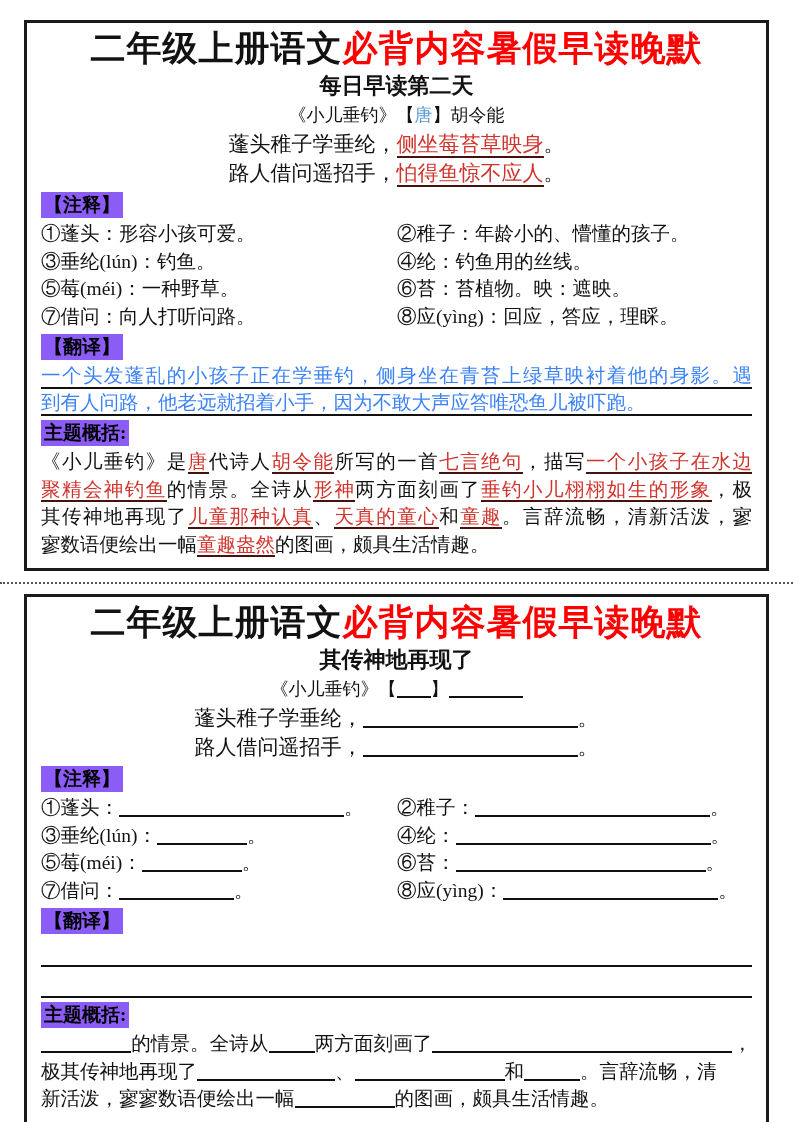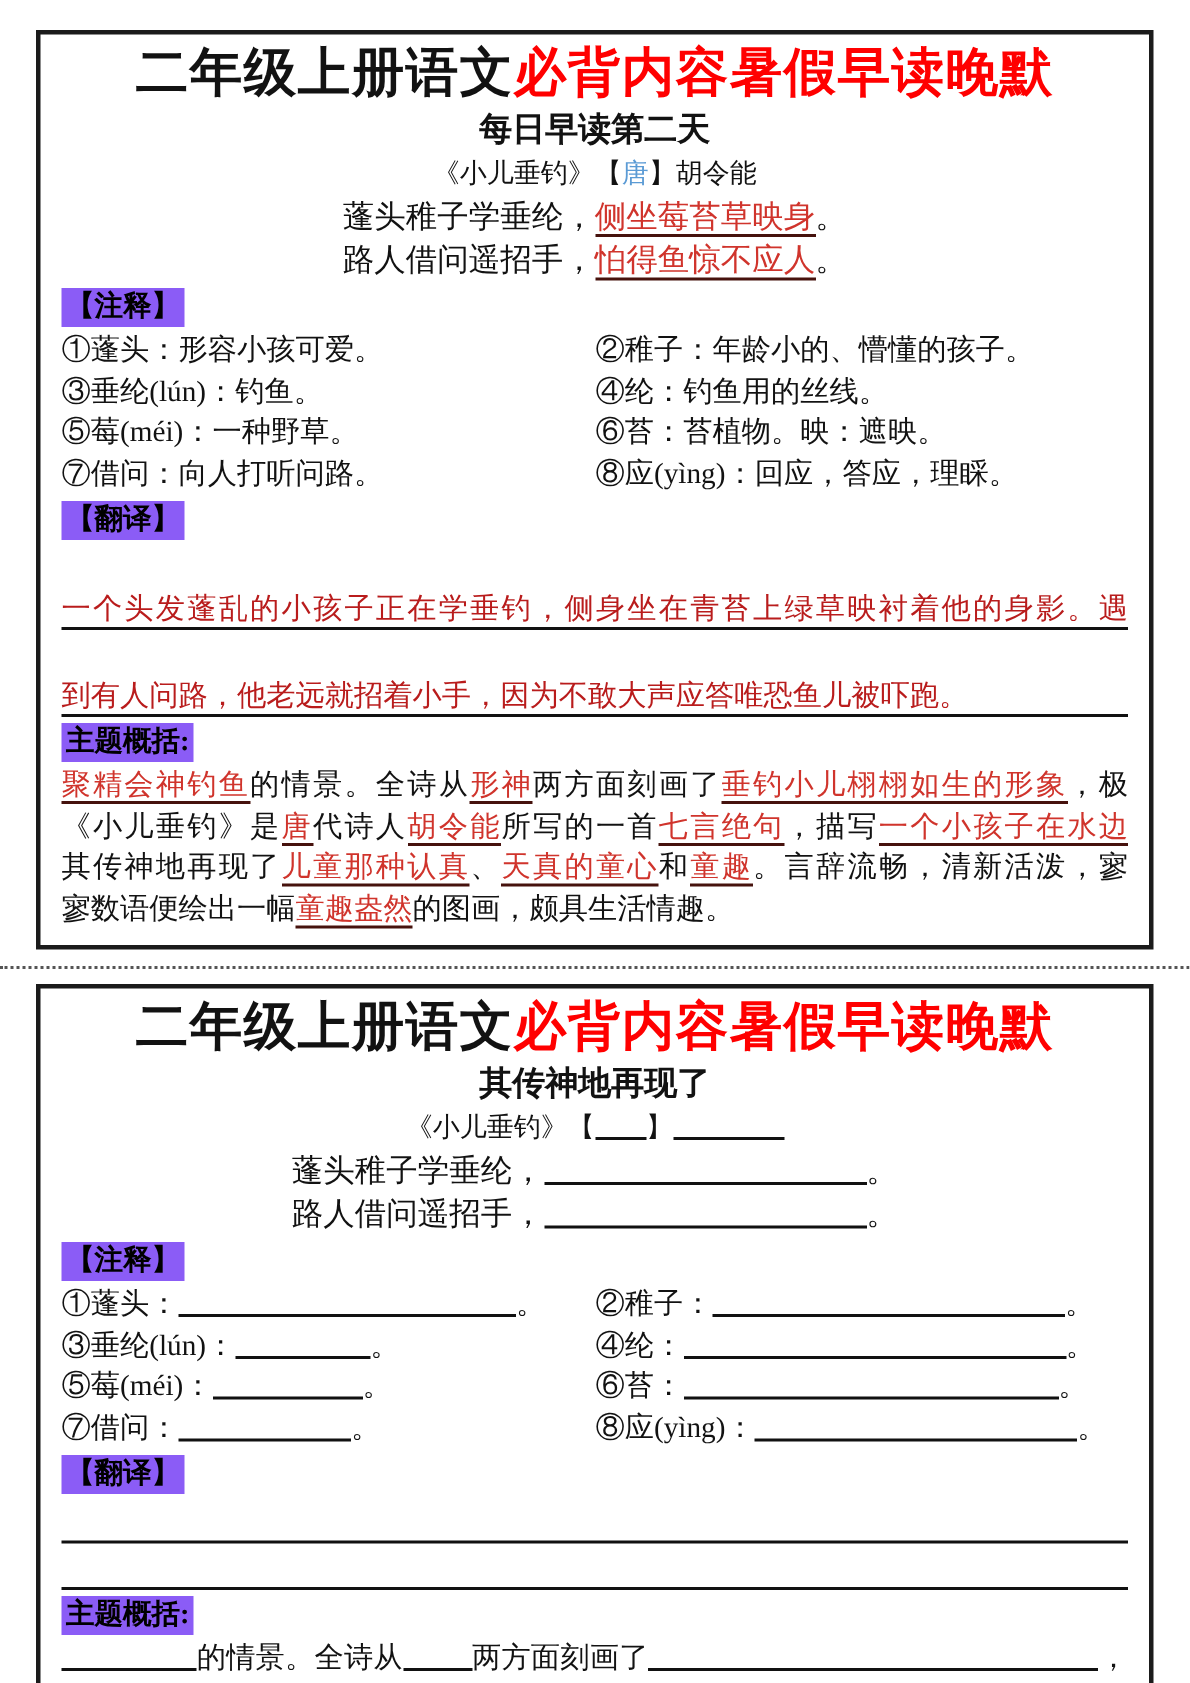--- a/index.html
+++ b/index.html
@@ -46,22 +46,22 @@
   }
 
   .notes-grid {
     display: grid; grid-template-columns: 356px 1fr;
     font-size: 19.5px; line-height: 27.5px;
   }
   .note-item { white-space: nowrap; font-family: Liberation Serif, serif; }
 
   .trans-line {
     font-size: 19.5px; line-height: 27px; height: 27px;
-    color: #b91c1c; border-bottom: 2px solid #111;
-    text-align: justify; white-space: nowrap; overflow: hidden; margin-top: 31px;
+    color: #3b82f6; border-bottom: 2px solid #111;
+    text-align: justify; white-space: nowrap; overflow: hidden;
   }
   .trans-line.fill { text-align-last: justify; }
 
   .theme-line { font-size: 19.5px; line-height: 27.5px; white-space: nowrap; }
   .theme-line.fill { text-align: justify; text-align-last: justify; }
 
   .blank {
     display: inline-block; height: 0.85em; margin-bottom: -3px;
     border-bottom: 2px solid #111;
   }
@@ -94,22 +94,22 @@
       <div class="note-item">⑥苔：苔植物。映：遮映。</div>
       <div class="note-item">⑦借问：向人打听问路。</div>
       <div class="note-item">⑧应(yìng)：回应，答应，理睬。</div>
     </div>
 
     <div><span class="label-green">【翻译】</span></div>
     <div class="trans-line fill">一个头发蓬乱的小孩子正在学垂钓，侧身坐在青苔上绿草映衬着他的身影。遇</div>
     <div class="trans-line">到有人问路，他老远就招着小手，因为不敢大声应答唯恐鱼儿被吓跑。</div>
 
     <div><span class="label-green">主题概括:</span></div>
+    <div class="theme-line fill"><span>《小儿垂钓》是</span><span class="run-r">唐</span><span>代诗人</span><span class="run-r">胡令能</span><span>所写的一首</span><span class="run-r">七言绝句</span><span>，描写</span><span class="run-r">一个小孩子在水边</span></div>
     <div class="theme-line fill"><span class="run-r">聚精会神钓鱼</span><span>的情景。全诗从</span><span class="run-r">形神</span><span>两方面刻画了</span><span class="run-r">垂钓小儿栩栩如生的形象</span><span>，极</span></div>
-    <div class="theme-line fill"><span>《小儿垂钓》是</span><span class="run-r">唐</span><span>代诗人</span><span class="run-r">胡令能</span><span>所写的一首</span><span class="run-r">七言绝句</span><span>，描写</span><span class="run-r">一个小孩子在水边</span></div>
     <div class="theme-line fill"><span>其传神地再现了</span><span class="run-r">儿童那种认真</span><span>、</span><span class="run-r">天真的童心</span><span>和</span><span class="run-r">童趣</span><span>。言辞流畅，清新活泼，寥</span></div>
     <div class="theme-line"><span>寥数语便绘出一幅</span><span class="run-r">童趣盎然</span><span>的图画，颇具生活情趣。</span></div>
   </div>
 
   <hr class="page-separator">
 
   <div class="sheet-box box-evening">
     <div class="doc-title">
       <span>二年级上册语文</span><span class="red">必背内容暑假早读晚默</span>
     </div>

